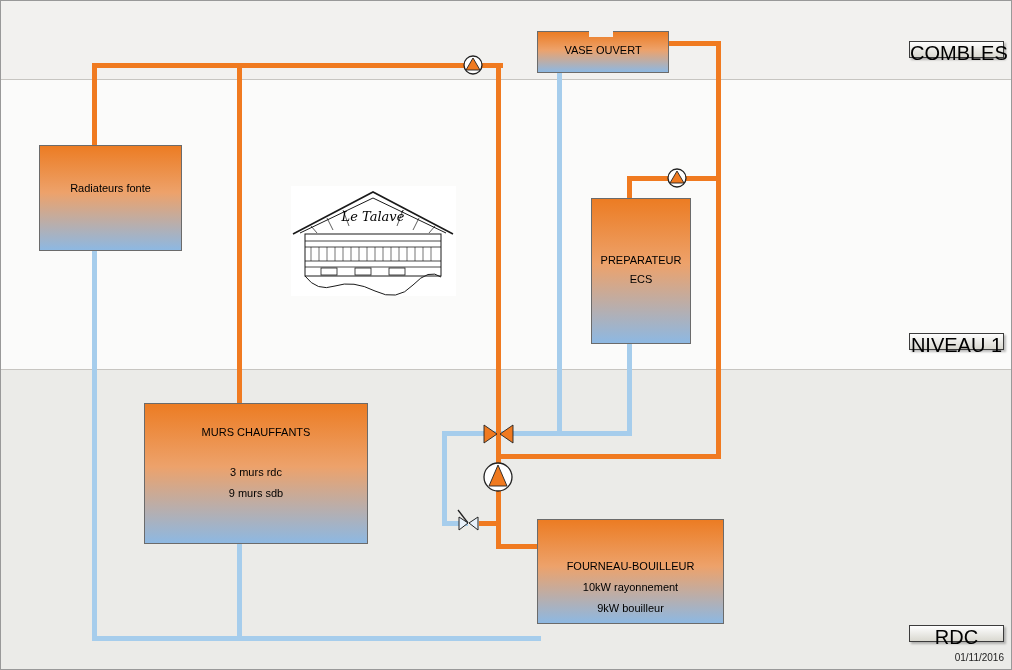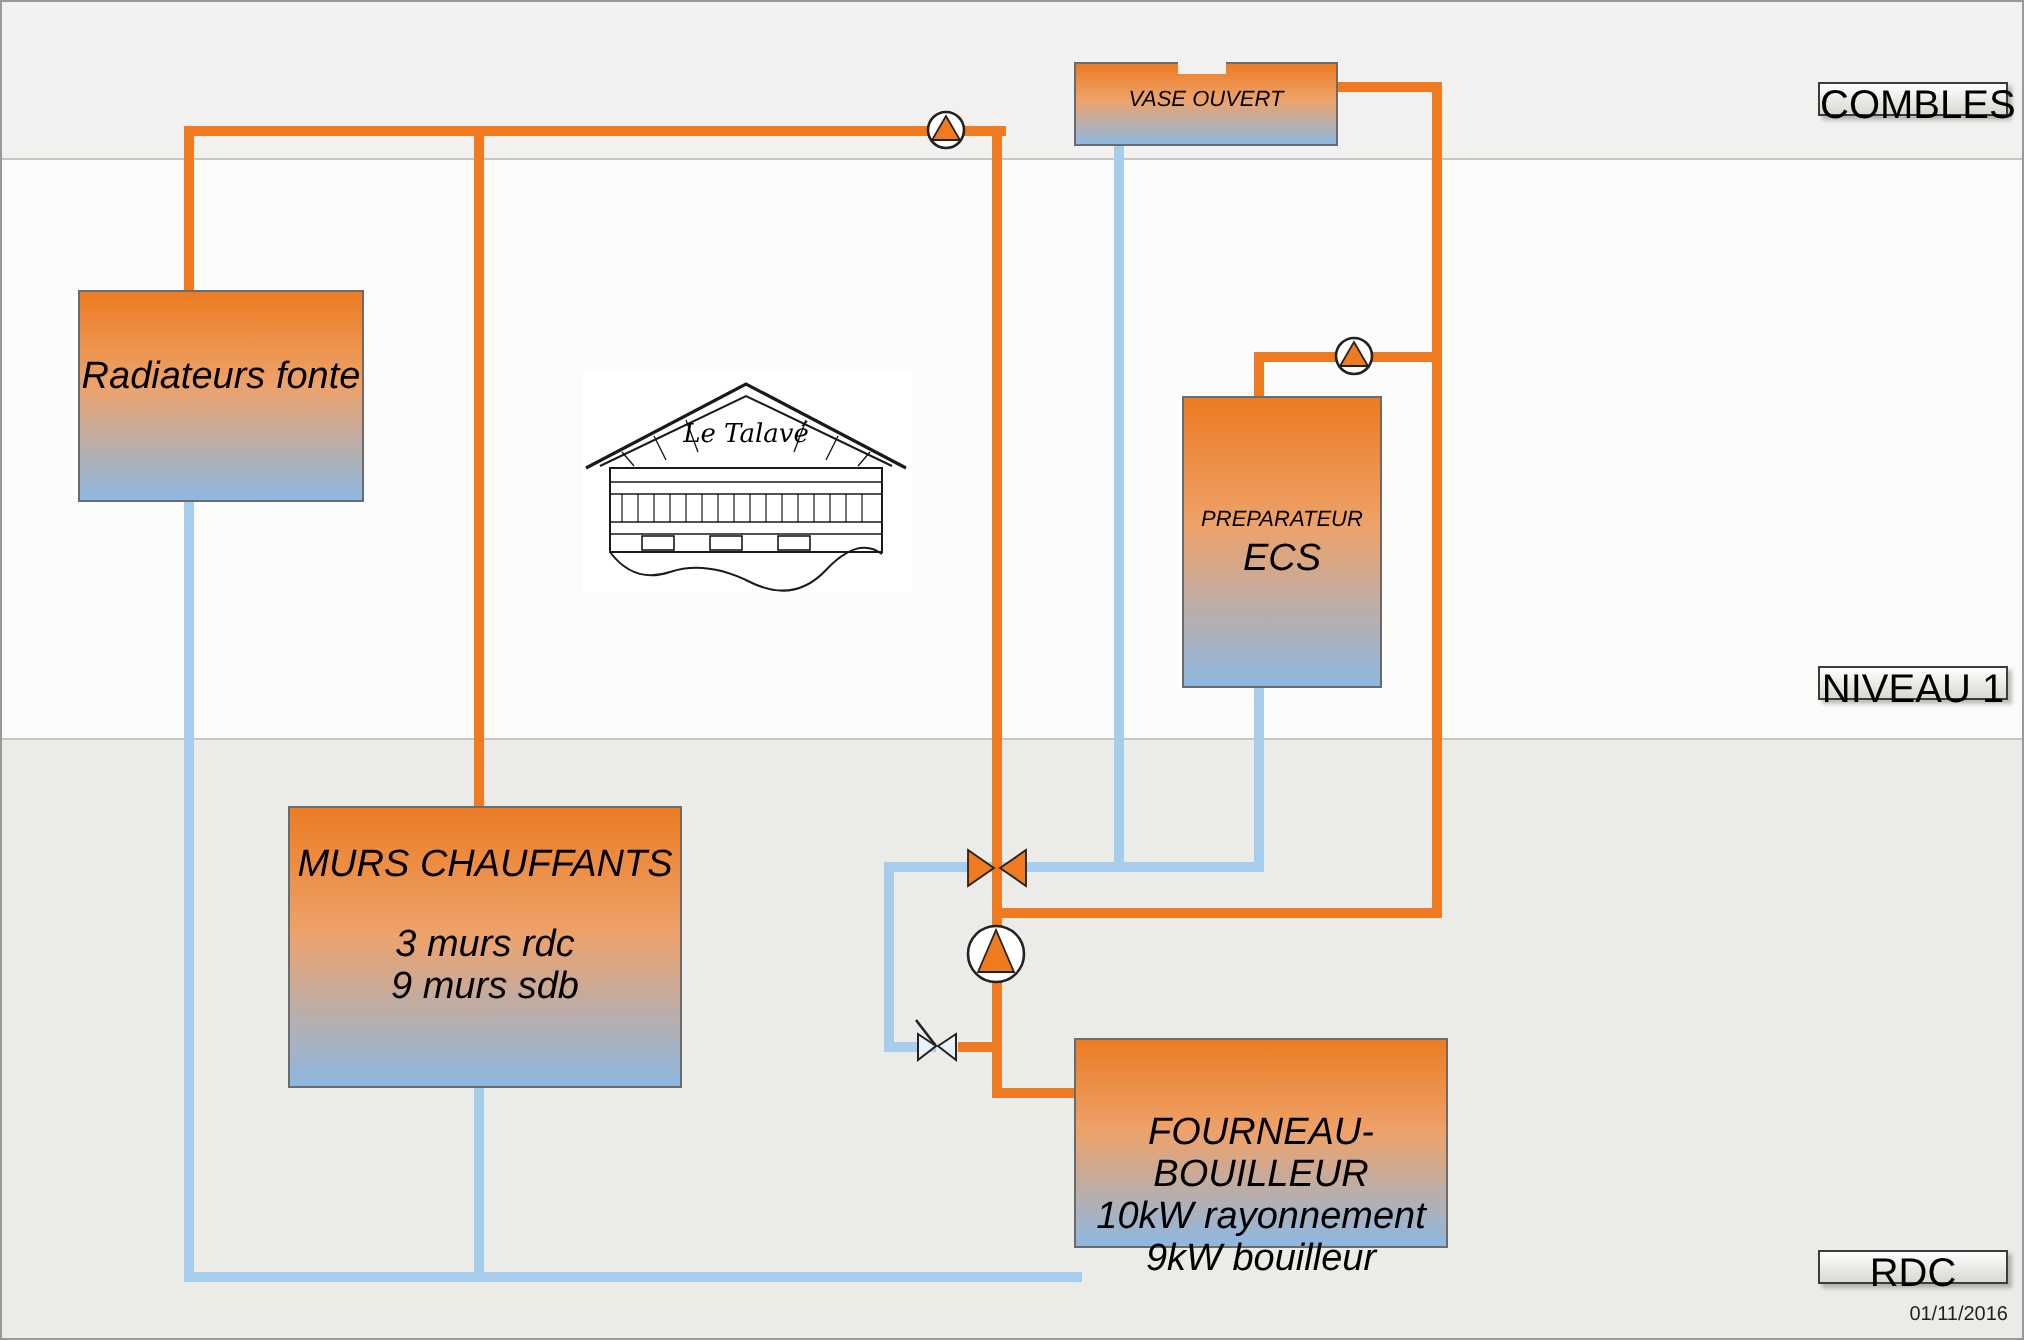--- a/index.html
+++ b/index.html
@@ -15,23 +15,22 @@
   .band-line{position:absolute;left:0;width:100%;height:1px;background:#c7c5c1;z-index:1;}
 
   .pipe{position:absolute;z-index:2;}
   .hot{background:var(--hot,#f07a20);}
   .cold{background:var(--cold,#a6cdec);}
 
   .gbox{
     position:absolute;z-index:3;border:1px solid #6b6b6b;box-sizing:border-box;
     background:linear-gradient(to bottom,var(--box-top,#ec7c23) 0%,var(--box-mid,#eda26b) 45%,var(--box-bottom,#8db8e2) 100%);
     text-align:center;
-    font-style:italic;
   }
-  .gbox .ln{line-height:21px;font-size:19px;}
+  .gbox .ln{line-height:21px;font-size:11px;}
   .gbox .ln-sm{line-height:18px;font-size:11px;}
   .spacer{height:19px;}
 
   #house{position:absolute;left:290px;top:185px;width:165px;height:110px;background:#fff;z-index:3;}
   #house svg{display:block;}
   .house-stroke{stroke:#1a1a1a;fill:none;}
   .house-title{font-family:"DejaVu Serif",serif;font-style:italic;font-size:13px;fill:#000;}
 
   #symbols{position:absolute;left:0;top:0;z-index:5;pointer-events:none;}
   .sym-circle{fill:#fff;stroke:#222;stroke-width:1.3;}
@@ -88,21 +87,21 @@
   <div class="gbox" style="left:536px;top:30px;width:132px;height:42px;padding-top:9px">
     <div class="ln-sm">VASE OUVERT</div>
   </div>
   <div class="notch" style="left:588px;top:29px;width:24px;height:7px"></div>
 
   <div class="gbox" style="left:590px;top:197px;width:100px;height:146px;padding-top:52px">
     <div class="ln-sm">PREPARATEUR</div>
     <div class="ln">ECS</div>
   </div>
 
-  <div class="gbox" style="left:143px;top:402px;width:197px;height:141px;padding-top:18px">
+  <div class="gbox" style="left:143px;top:402px;width:224px;height:141px;padding-top:18px">
     <div class="ln">MURS CHAUFFANTS</div>
     <div class="spacer"></div>
     <div class="ln">3 murs rdc</div>
     <div class="ln">9 murs sdb</div>
   </div>
 
   <div class="gbox" style="left:536px;top:518px;width:187px;height:105px;padding-top:36px">
     <div class="ln">FOURNEAU-BOUILLEUR</div>
     <div class="ln">10kW rayonnement</div>
     <div class="ln">9kW bouilleur</div>

